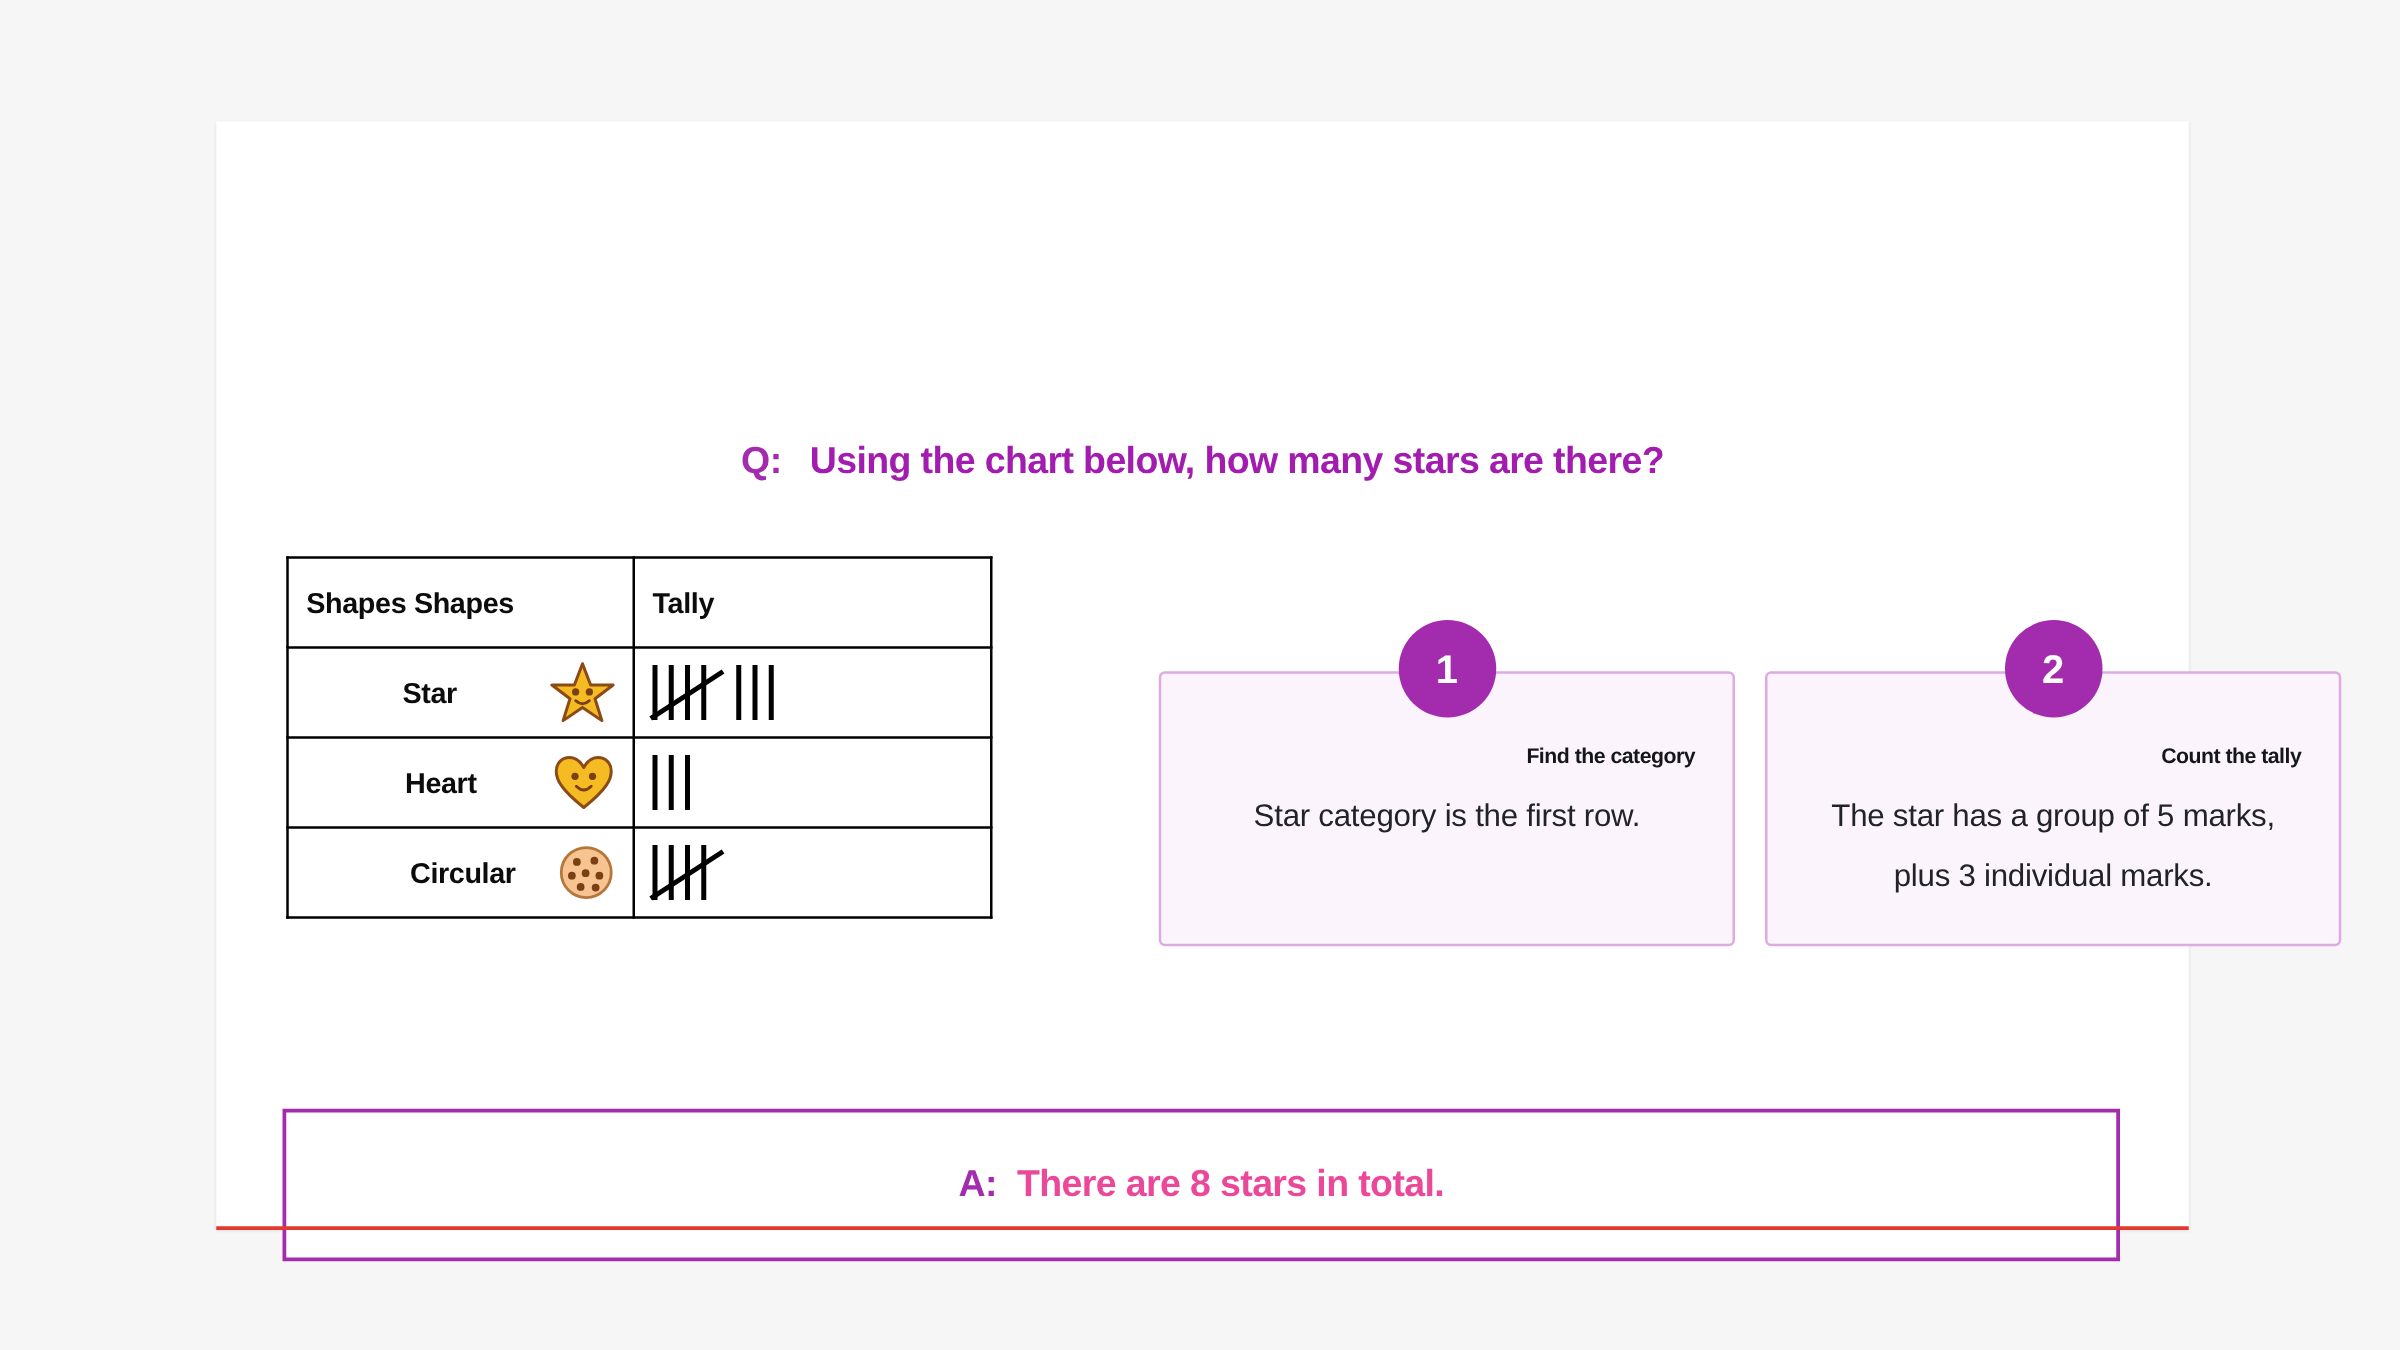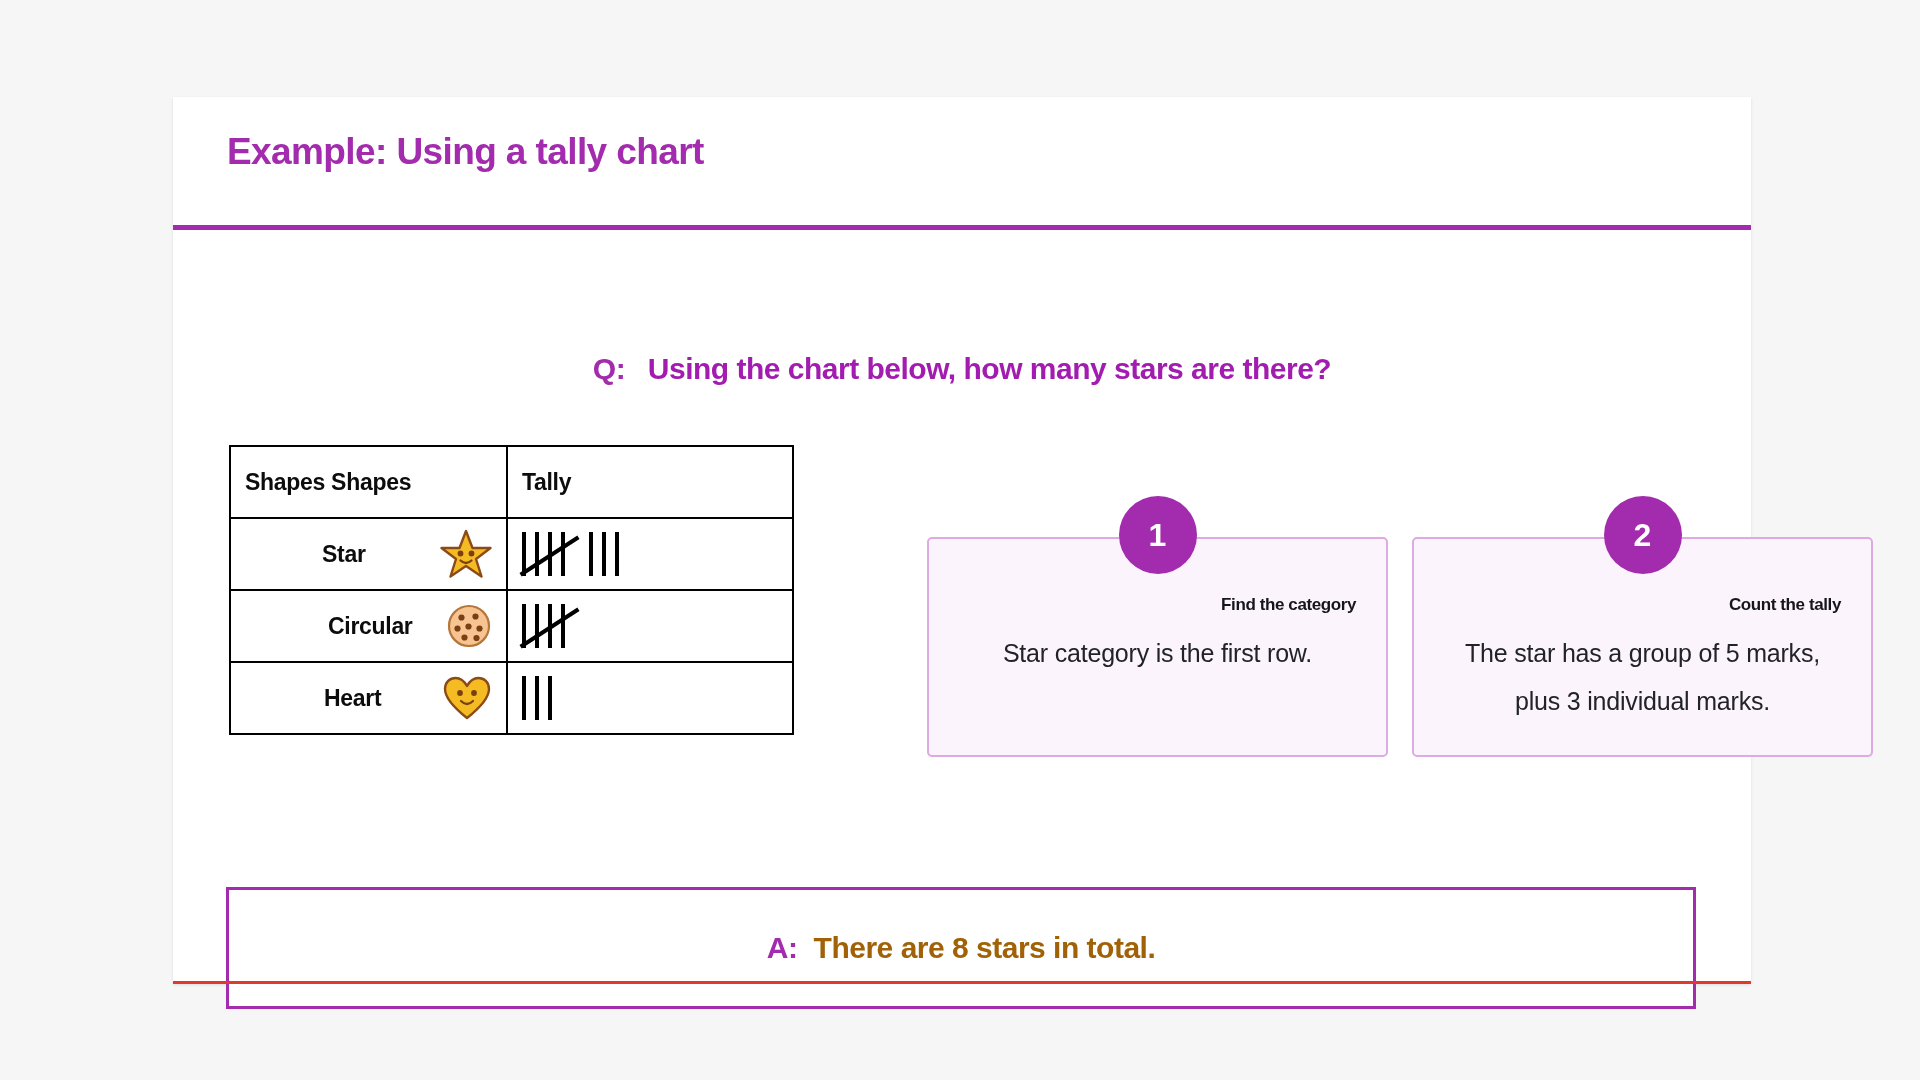--- a/index.html
+++ b/index.html
@@ -224,34 +224,30 @@
   }
   .a-label {
     font-size: 30px;
     font-weight: 700;
     color: #a32bad;
     letter-spacing: -0.4px;
   }
   .a-text {
     font-size: 30px;
     font-weight: 700;
-    color: #a16207;
+    color: #ec4899;
     letter-spacing: -0.5px;
     margin-left: 16px;
   }
 </style>
 </head>
 <body>
 
 <div id="slide">
 
-  <div class="header">
-    <div class="slide-title">Example: Using a tally chart</div>
-    <div class="title-divider"></div>
-  </div>
 
   <div class="question-row">
     <span class="q-label">Q:</span>
     <span class="q-text">Using the chart below, how many stars are there?</span>
   </div>
 
   <table class="tally-table">
     <thead>
       <tr>
         <th class="col-shape">
@@ -280,20 +276,45 @@
         </td>
         <td>
           <div class="tally-marks">
             <span class="tally-group crossed">
               <span class="bar"></span>
               <span class="bar"></span>
               <span class="bar"></span>
               <span class="bar"></span>
             </span>
             <span class="tally-gap"></span>
+            <span class="tally-group">
+              <span class="bar"></span>
+              <span class="bar"></span>
+              <span class="bar"></span>
+            </span>
+          </div>
+        </td>
+      </tr>
+
+      <tr>
+        <td>
+          <div class="shape-cell">
+            <span class="shape-name">Heart</span>
+            <span class="shape-emoji">
+              <svg width="50" height="46" viewBox="0 0 50 46" aria-hidden="true">
+                <path d="M25 43 C6 28 3 20 3 14 C3 7 8 3 13.5 3 C18.5 3 22.5 6.5 25 11 C27.5 6.5 31.5 3 36.5 3 C42 3 47 7 47 14 C47 20 44 28 25 43 Z" fill="#f5bb23" stroke="#8c4b16" stroke-width="2.4" stroke-linejoin="round"></path>
+                <circle cx="18" cy="18" r="2.9" fill="#7a3f12"></circle>
+                <circle cx="32" cy="18" r="2.9" fill="#7a3f12"></circle>
+                <path d="M19 26 q6 6 12 0" fill="none" stroke="#7a3f12" stroke-width="2.2" stroke-linecap="round"></path>
+              </svg>
+            </span>
+          </div>
+        </td>
+        <td>
+          <div class="tally-marks">
             <span class="tally-group">
               <span class="bar"></span>
               <span class="bar"></span>
               <span class="bar"></span>
             </span>
           </div>
         </td>
       </tr>
 
       <tr>
@@ -318,45 +339,20 @@
           <div class="tally-marks">
             <span class="tally-group crossed">
               <span class="bar"></span>
               <span class="bar"></span>
               <span class="bar"></span>
               <span class="bar"></span>
             </span>
           </div>
         </td>
       </tr>
-
-      <tr>
-        <td>
-          <div class="shape-cell">
-            <span class="shape-name">Heart</span>
-            <span class="shape-emoji">
-              <svg width="50" height="46" viewBox="0 0 50 46" aria-hidden="true">
-                <path d="M25 43 C6 28 3 20 3 14 C3 7 8 3 13.5 3 C18.5 3 22.5 6.5 25 11 C27.5 6.5 31.5 3 36.5 3 C42 3 47 7 47 14 C47 20 44 28 25 43 Z" fill="#f5bb23" stroke="#8c4b16" stroke-width="2.4" stroke-linejoin="round"></path>
-                <circle cx="18" cy="18" r="2.9" fill="#7a3f12"></circle>
-                <circle cx="32" cy="18" r="2.9" fill="#7a3f12"></circle>
-                <path d="M19 26 q6 6 12 0" fill="none" stroke="#7a3f12" stroke-width="2.2" stroke-linecap="round"></path>
-              </svg>
-            </span>
-          </div>
-        </td>
-        <td>
-          <div class="tally-marks">
-            <span class="tally-group">
-              <span class="bar"></span>
-              <span class="bar"></span>
-              <span class="bar"></span>
-            </span>
-          </div>
-        </td>
-      </tr>
     </tbody>
   </table>
 
   <div class="steps">
     <div class="step-card">
       <div class="step-badge">1</div>
       <div class="step-heading">Find the category</div>
       <div class="step-body">Star category is the first row.</div>
     </div>
     <div class="step-card">

